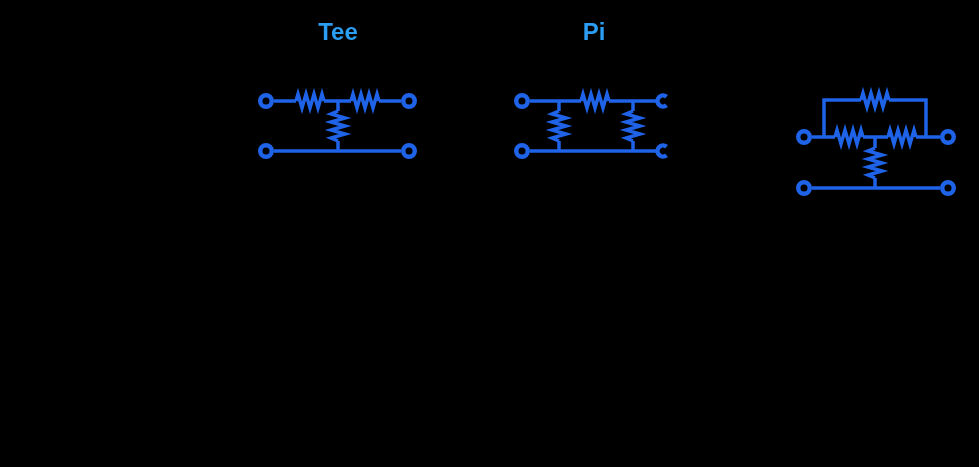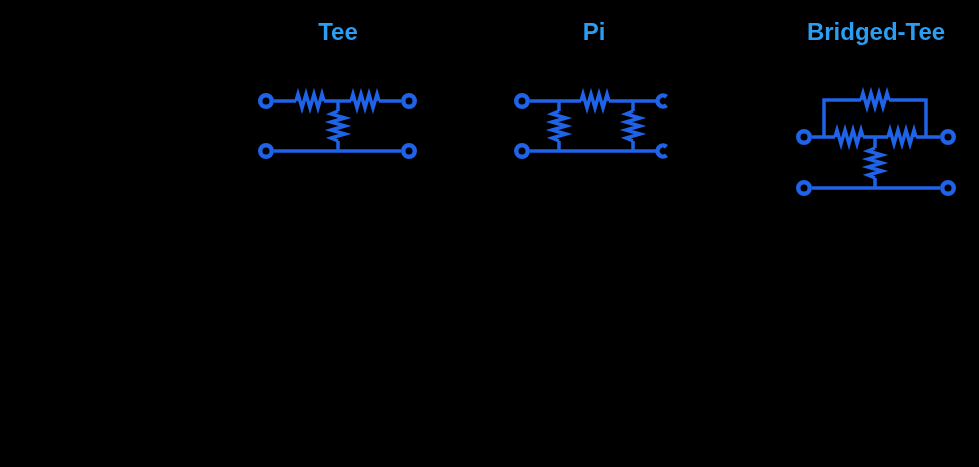--- a/index.html
+++ b/index.html
@@ -107,21 +107,20 @@
       <g>
         <circle class="term" cx="13" cy="16" r="5.75"></circle>
         <circle class="term" cx="156" cy="16" r="5.75"></circle>
         <circle class="term" cx="13" cy="66" r="5.75"></circle>
         <circle class="term" cx="156" cy="66" r="5.75"></circle>
       </g>
     </svg>
   </section>
 
   <section class="circuit-section" id="sec-bridged">
-    <h2 class="circuit-label">Bridged-Tee</h2>
     <svg class="circuit-svg" width="170" height="120" viewBox="0 0 170 120">
       <g>
         <line class="wire" x1="21" y1="57" x2="44" y2="57"></line>
         <line class="wire" x1="72" y1="57" x2="97" y2="57"></line>
         <line class="wire" x1="125" y1="57" x2="149" y2="57"></line>
         <polyline class="wire" points="33,57 33,20 70,20"></polyline>
         <polyline class="wire" points="98,20 135,20 135,57"></polyline>
         <line class="wire" x1="84" y1="57" x2="84" y2="68"></line>
         <line class="wire" x1="84" y1="98" x2="84" y2="108"></line>
         <line class="wire" x1="21" y1="108" x2="149" y2="108"></line>

